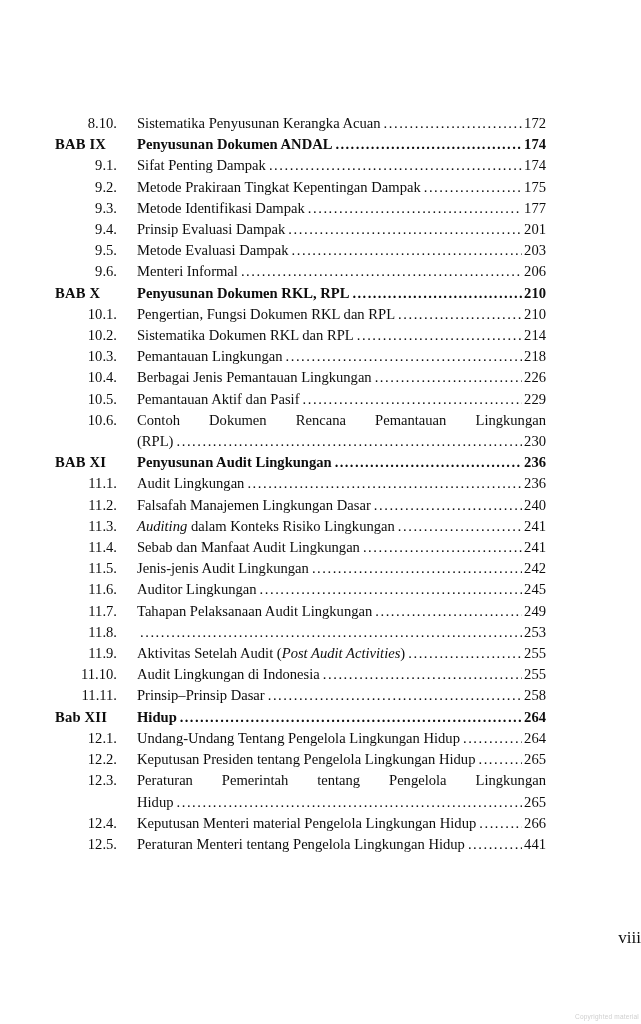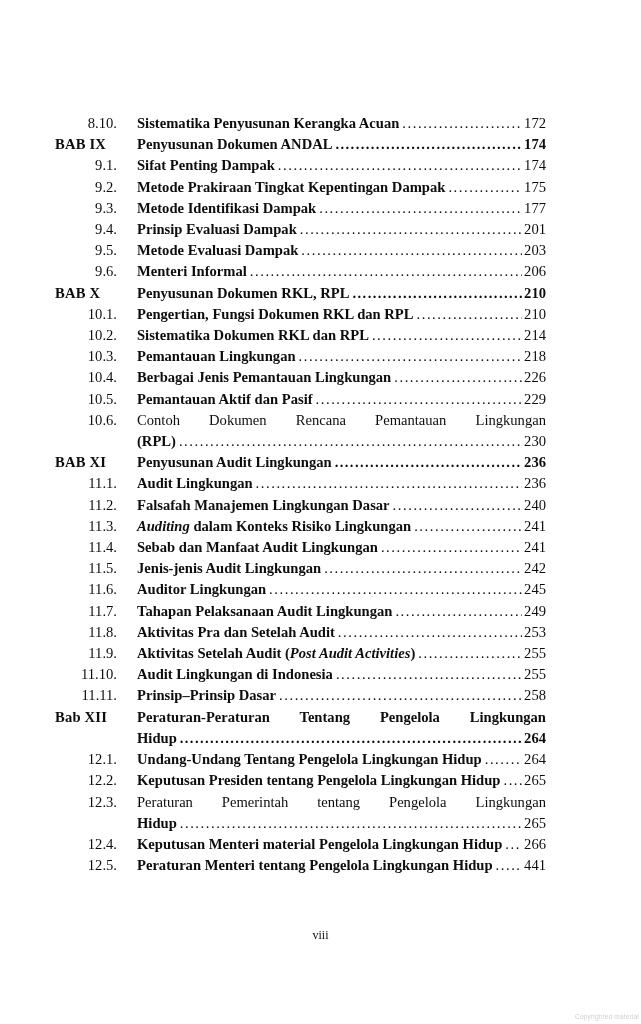--- a/index.html
+++ b/index.html
@@ -53,21 +53,21 @@
     margin-left: 20px;
     min-width: 0;
   }
 
   
   .line {
     display: flex;
     align-items: baseline;
     width: 100%;
   }
-  .title { white-space: nowrap; font-weight: bold; }
+  .title { white-space: nowrap; }
   .leader {
     flex: 1 1 auto;
     overflow: hidden;
     white-space: nowrap;
     margin: 0 1px 0 3px;
     letter-spacing: 1.55px;
     font-size: 14.6px;
     transform: translateY(-0.5px);
   }
   .page {
@@ -89,22 +89,22 @@
     display: block;
   }
 
   .italic { font-style: italic; }
 
   #folio {
     position: absolute;
     left: 0;
     top: 928px;
     width: 641px;
-    text-align: center;
-    font-size: 12px;
+    text-align: right;
+    font-size: 17px;
     font-family: "Liberation Serif", "DejaVu Serif", serif;
   }
 
   #copyright-mark {
     position: absolute;
     right: 2px;
     bottom: 4px;
     font-family: "Liberation Sans", sans-serif;
     font-size: 6.5px;
     color: #cfcfcf;
@@ -345,21 +345,20 @@
           <span class="title"><span>Tahapan Pelaksanaan Audit Lingkungan</span></span>
           <span class="leader">........................................................................................................................</span>
           <span class="page">249</span>
         </div>
       </div>
     </div>
     <div class="entry">
       <div class="num">11.8.</div>
       <div class="body-col">
         <div class="line">
-          <span class="title"><span>Aktivitas Pra dan Setelah Audit</span></span>
           <span class="leader">........................................................................................................................</span>
           <span class="page">253</span>
         </div>
       </div>
     </div>
     <div class="entry">
       <div class="num">11.9.</div>
       <div class="body-col">
         <div class="line">
           <span class="title"><span>Aktivitas Setelah Audit (</span><span class="italic">Post Audit Activities</span><span>)</span></span>
@@ -384,21 +383,20 @@
         <div class="line">
           <span class="title"><span>Prinsip–Prinsip Dasar</span></span>
           <span class="leader">........................................................................................................................</span>
           <span class="page">258</span>
         </div>
       </div>
     </div>
     <div class="entry chapter-row gap-before">
       <div class="num chap">Bab XII</div>
       <div class="body-col">
-        <div class="just-first">Peraturan-Peraturan Tentang Pengelola Lingkungan</div>
         <div class="line">
           <span class="title">Hidup</span>
           <span class="leader">........................................................................................................................</span>
           <span class="page">264</span>
         </div>
       </div>
     </div>
     <div class="entry">
       <div class="num">12.1.</div>
       <div class="body-col">

